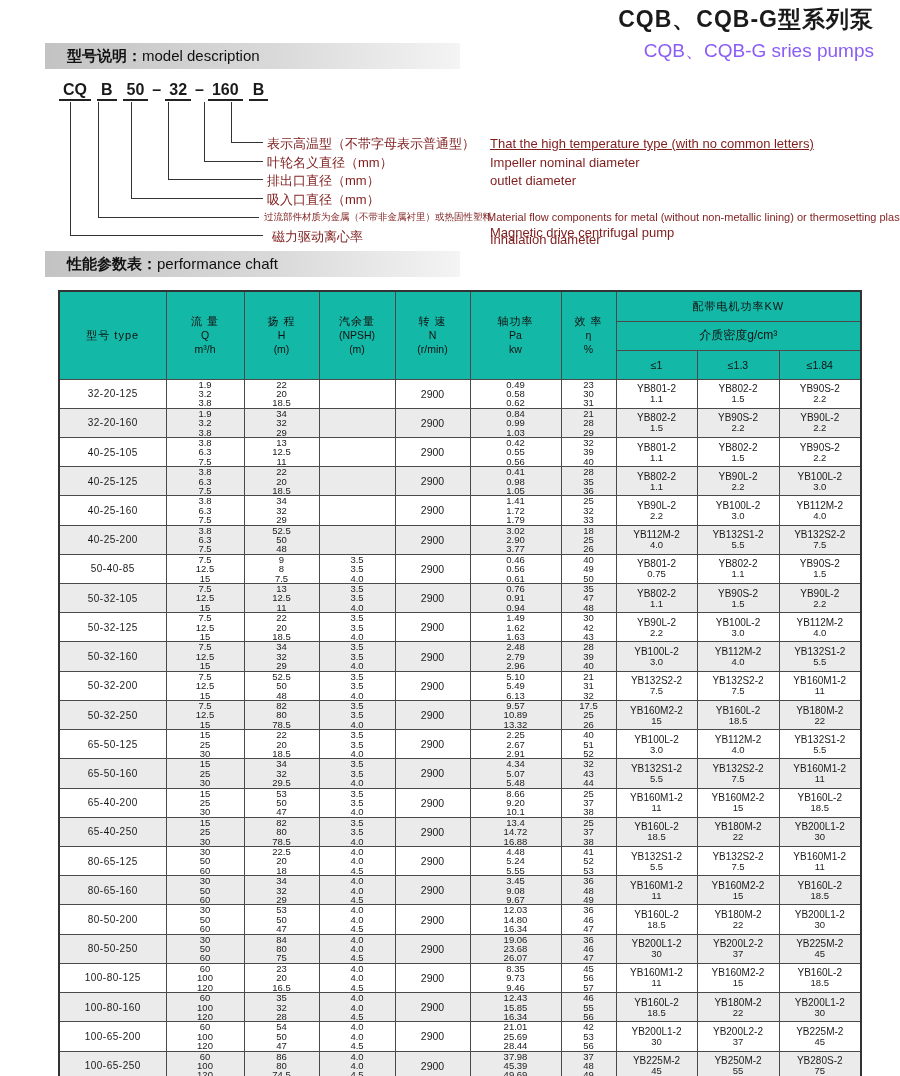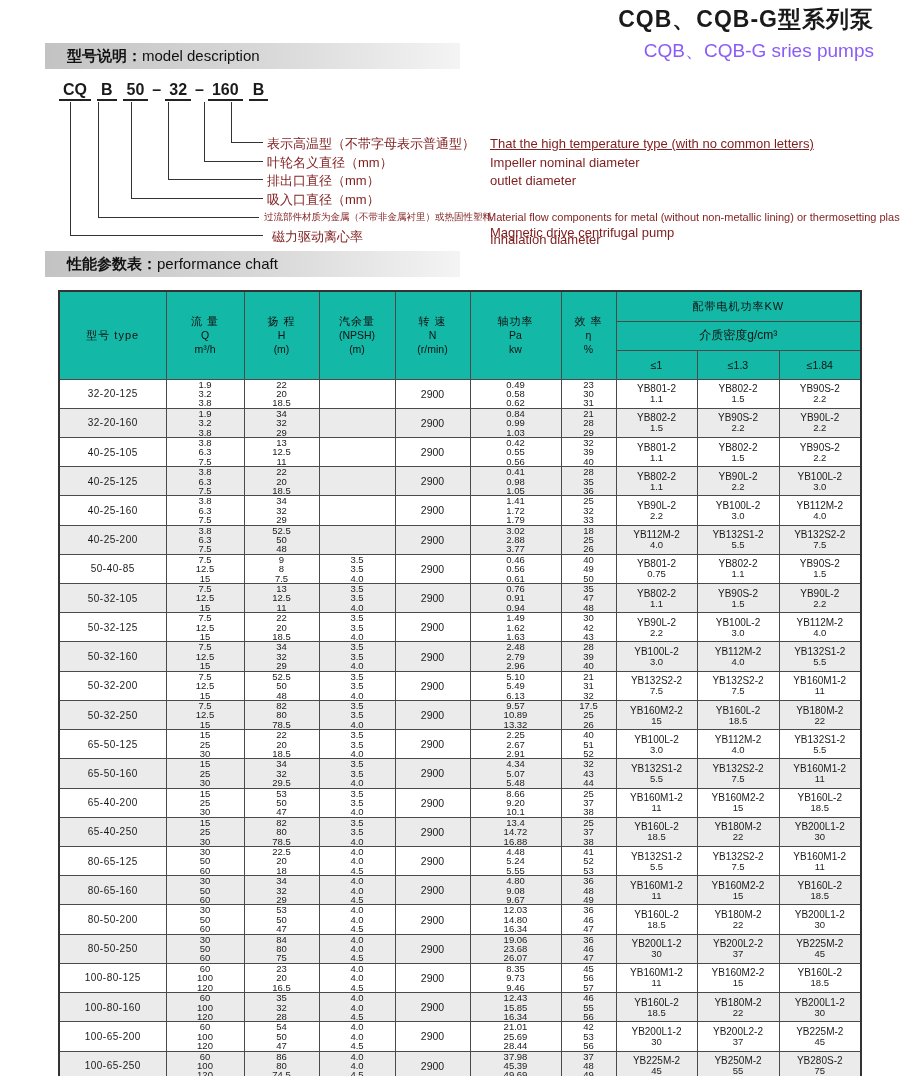--- a/index.html
+++ b/index.html
@@ -376,21 +376,21 @@
             <div class="v">48</div>
           </td>
           <td class="c-stack">
             <div class="v"></div>
             <div class="v"></div>
             <div class="v"></div>
           </td>
           <td class="c-n">2900</td>
           <td class="c-stack">
             <div class="v">3.02</div>
-            <div class="v">2.88</div>
+            <div class="v">2.90</div>
             <div class="v">3.77</div>
           </td>
           <td class="c-stack">
             <div class="v">18</div>
             <div class="v">25</div>
             <div class="v">26</div>
           </td>
           <td class="c-motor">
             <div class="mm">YB112M-2</div>
             <div class="mk">4.0</div>
@@ -867,21 +867,21 @@
             <div class="v">32</div>
             <div class="v">29</div>
           </td>
           <td class="c-stack">
             <div class="v">4.0</div>
             <div class="v">4.0</div>
             <div class="v">4.5</div>
           </td>
           <td class="c-n">2900</td>
           <td class="c-stack">
-            <div class="v">4.80</div>
+            <div class="v">3.45</div>
             <div class="v">9.08</div>
             <div class="v">9.67</div>
           </td>
           <td class="c-stack">
             <div class="v">36</div>
             <div class="v">48</div>
             <div class="v">49</div>
           </td>
           <td class="c-motor">
             <div class="mm">YB160M1-2</div>

